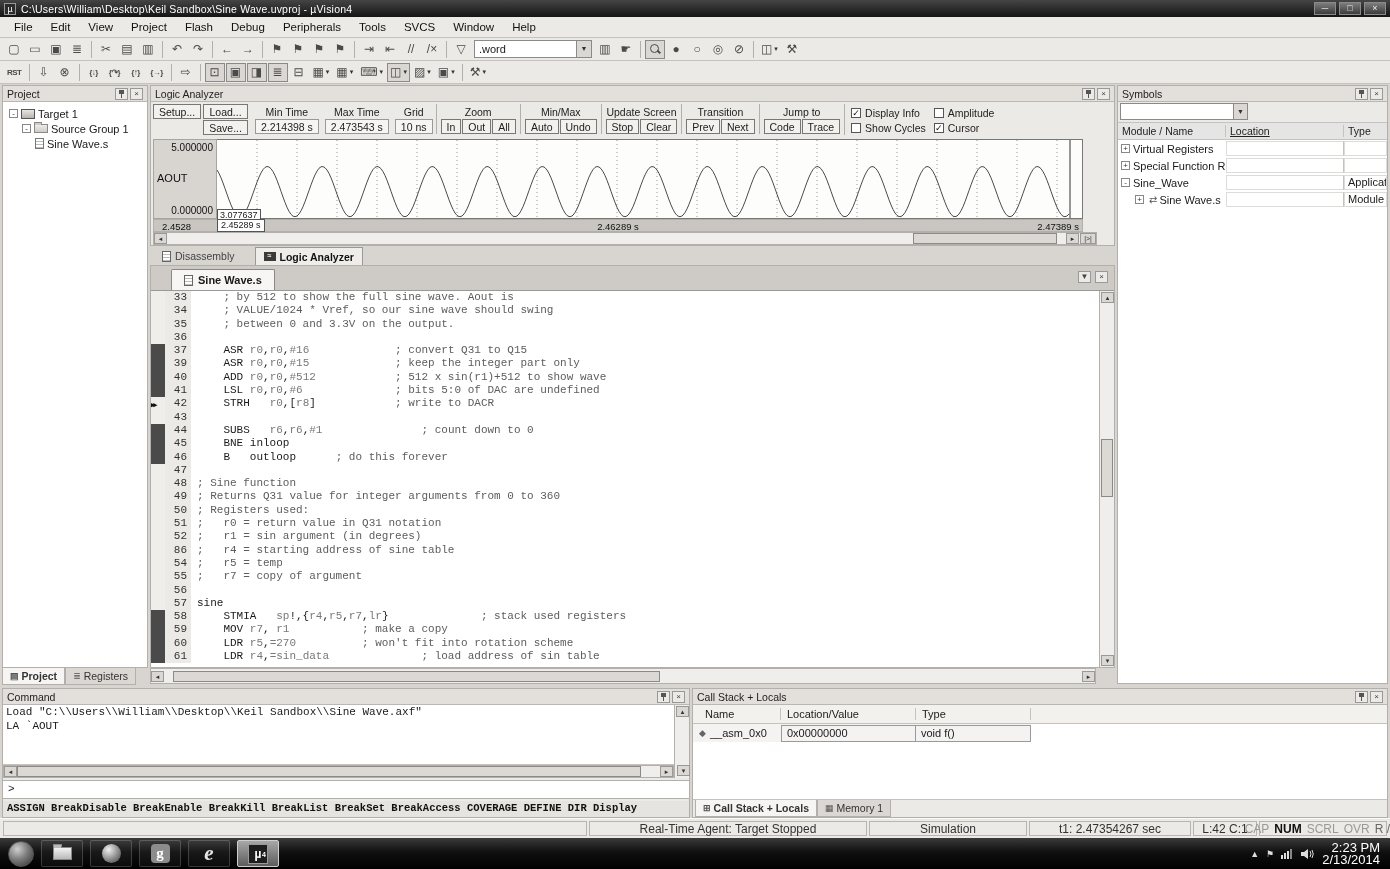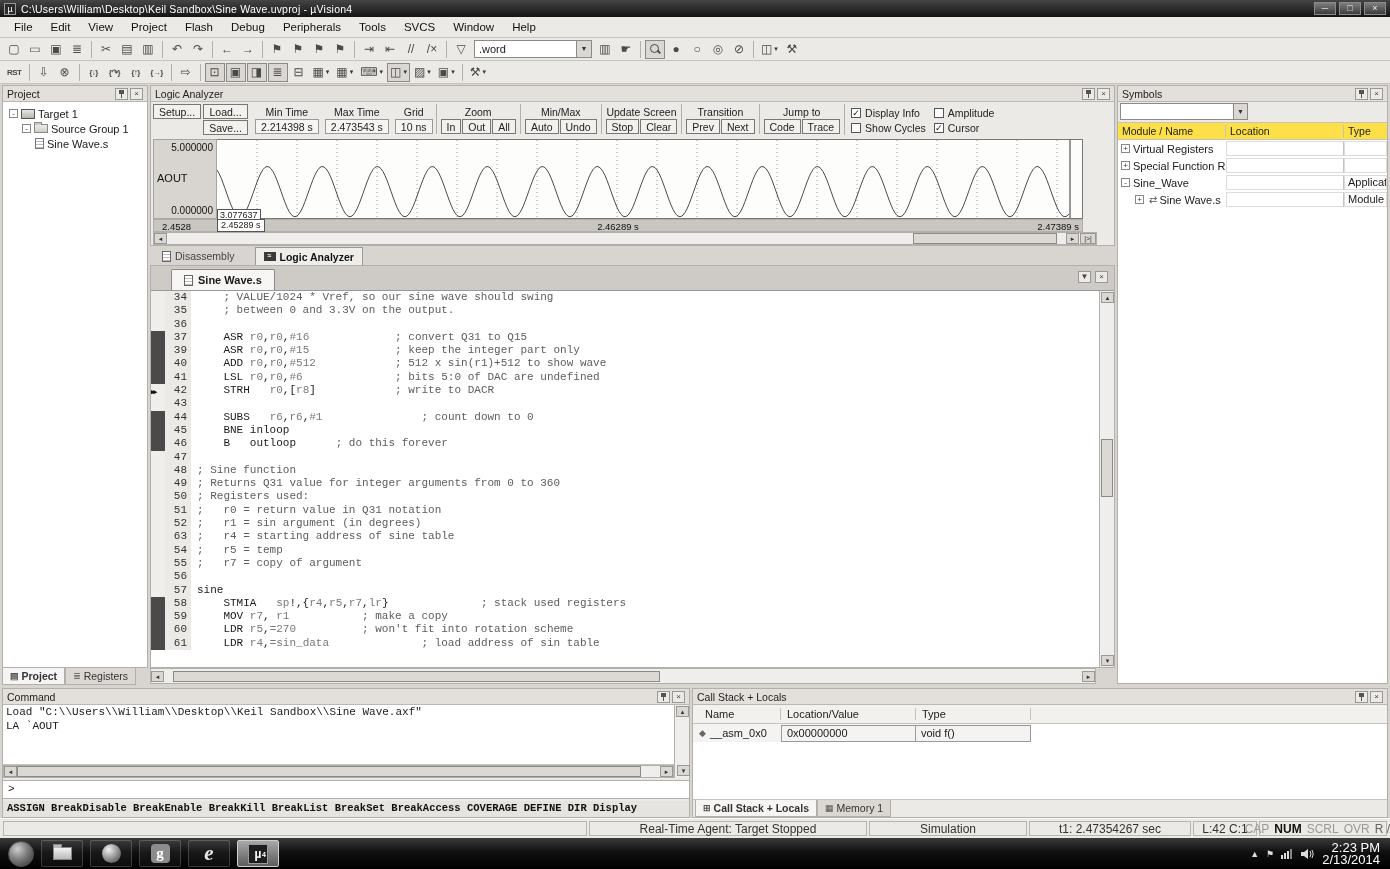--- a/index.html
+++ b/index.html
@@ -107,23 +107,23 @@
 #ed-vscroll .sarr{width:13px;margin:1px;}
 #ed-vscroll .vthumb{position:absolute;left:1px;width:12px;top:148px;height:58px;background:#dcd9d5;border:1px solid #8a8a8a;}
 #ed-vscroll .bottom{position:absolute;bottom:0;left:0;}
 #ed-hscroll{position:absolute;left:150px;top:668px;width:946px;height:16px;}
 
 
 #symbols-panel{position:absolute;left:1117px;top:85px;width:271px;height:599px;background:#fff;border:1px solid #b3b0ac;}
 #sym-combo-row{height:21px;background:#eceae7;border-bottom:1px solid #c6c3bf;padding:1px 2px;}
 #sym-combo{width:128px;height:17px;background:#fff;border:1px solid #8a8a8a;position:relative;}
 #sym-combo .dda{position:absolute;right:0;top:0;width:14px;height:15px;background:#dbd8d4;border-left:1px solid #8a8a8a;font-size:7px;line-height:15px;text-align:center;color:#333;}
-.sym-hdr{display:flex;height:17px;background:#fde047;border-bottom:1px solid #c6c3bf;font-size:10.5px;color:#222;align-items:center;}
+.sym-hdr{display:flex;height:17px;background:#e5e5e5;border-bottom:1px solid #c6c3bf;font-size:10.5px;color:#222;align-items:center;}
 .sym-hdr .c1{width:108px;padding-left:4px;border-right:1px solid #c6c3bf;}
-.sym-hdr .c2{width:118px;padding-left:4px;border-right:1px solid #c6c3bf;}
+.sym-hdr .c2{width:118px;padding-left:4px;border-right:1px solid #c6c3bf;text-decoration:underline;}
 .sym-hdr .c3{flex:1;padding-left:4px;}
 .sym-row{display:flex;height:17px;align-items:center;font-size:11px;}
 .sym-row .c1{width:108px;display:flex;align-items:center;padding-left:3px;white-space:nowrap;overflow:hidden;}
 .sym-row .c2{width:118px;height:15px;border:1px solid #dedcd9;border-right:1px solid #c6c3bf;margin-right:0;}
 .sym-row .c3{flex:1;height:15px;border:1px solid #dedcd9;padding-left:3px;white-space:nowrap;overflow:hidden;}
 .mod-ico{font-size:10px;color:#555;margin:0 2px;}
 
 
 #command-panel{position:absolute;left:2px;top:688px;width:688px;height:130px;background:#eceae7;border:1px solid #b3b0ac;}
 #cmd-log{position:absolute;left:0;top:16px;width:671px;height:60px;background:#fff;border-bottom:1px solid #c6c3bf;font-family:"Liberation Mono",monospace;font-size:11px;line-height:13.5px;padding:1px 3px;}
@@ -567,39 +567,40 @@
     <span class="ftab">
       <span class="i-page"></span>
       <span>Sine Wave.s</span>
     </span>
     <span id="ed-tab-btns">
       <span class="hbtn">▼</span>
       <span class="hbtn">×</span>
     </span>
   </div>
   <div id="code-area">
+      <div class="cl"><span class="mk"></span><span class="ln">33</span><span class="tx">    <span class="cmt">; by 512 to show the full sine wave. Aout is</span></span></div>
       <div class="cl"><span class="mk"></span><span class="ln">34</span><span class="tx">    <span class="cmt">; VALUE/1024 * Vref, so our sine wave should swing</span></span></div>
       <div class="cl"><span class="mk"></span><span class="ln">35</span><span class="tx">    <span class="cmt">; between 0 and 3.3V on the output.</span></span></div>
       <div class="cl"><span class="mk"></span><span class="ln">36</span><span class="tx"></span></div>
       <div class="cl"><span class="mk blk"></span><span class="ln">37</span><span class="tx">    ASR <span class="reg">r0</span>,<span class="reg">r0</span>,<span class="reg">#16</span>             <span class="cmt">; convert Q31 to Q15</span></span></div>
       <div class="cl"><span class="mk blk"></span><span class="ln">39</span><span class="tx">    ASR <span class="reg">r0</span>,<span class="reg">r0</span>,<span class="reg">#15</span>             <span class="cmt">; keep the integer part only</span></span></div>
       <div class="cl"><span class="mk blk"></span><span class="ln">40</span><span class="tx">    ADD <span class="reg">r0</span>,<span class="reg">r0</span>,<span class="reg">#512</span>            <span class="cmt">; 512 x sin(r1)+512 to show wave</span></span></div>
       <div class="cl"><span class="mk blk"></span><span class="ln">41</span><span class="tx">    LSL <span class="reg">r0</span>,<span class="reg">r0</span>,<span class="reg">#6</span>              <span class="cmt">; bits 5:0 of DAC are undefined</span></span></div>
       <div class="cl"><span class="mk cur"></span><span class="ln">42</span><span class="tx">    STRH   <span class="reg">r0</span>,[<span class="reg">r8</span>]            <span class="cmt">; write to DACR</span></span></div>
       <div class="cl"><span class="mk"></span><span class="ln">43</span><span class="tx"></span></div>
       <div class="cl"><span class="mk blk"></span><span class="ln">44</span><span class="tx">    SUBS   <span class="reg">r6</span>,<span class="reg">r6</span>,<span class="reg">#1</span>               <span class="cmt">; count down to 0</span></span></div>
       <div class="cl"><span class="mk blk"></span><span class="ln">45</span><span class="tx">    BNE inloop</span></div>
       <div class="cl"><span class="mk blk"></span><span class="ln">46</span><span class="tx">    B   outloop      <span class="cmt">; do this forever</span></span></div>
       <div class="cl"><span class="mk"></span><span class="ln">47</span><span class="tx"></span></div>
       <div class="cl"><span class="mk"></span><span class="ln">48</span><span class="tx"><span class="cmt">; Sine function</span></span></div>
       <div class="cl"><span class="mk"></span><span class="ln">49</span><span class="tx"><span class="cmt">; Returns Q31 value for integer arguments from 0 to 360</span></span></div>
       <div class="cl"><span class="mk"></span><span class="ln">50</span><span class="tx"><span class="cmt">; Registers used:</span></span></div>
       <div class="cl"><span class="mk"></span><span class="ln">51</span><span class="tx"><span class="cmt">;   r0 = return value in Q31 notation</span></span></div>
       <div class="cl"><span class="mk"></span><span class="ln">52</span><span class="tx"><span class="cmt">;   r1 = sin argument (in degrees)</span></span></div>
-      <div class="cl"><span class="mk"></span><span class="ln">63</span><span class="tx"><span class="cmt">;   r4 = starting address of sine table</span></span></div>
+      <div class="cl"><span class="mk"></span><span class="ln">86</span><span class="tx"><span class="cmt">;   r4 = starting address of sine table</span></span></div>
       <div class="cl"><span class="mk"></span><span class="ln">54</span><span class="tx"><span class="cmt">;   r5 = temp</span></span></div>
       <div class="cl"><span class="mk"></span><span class="ln">55</span><span class="tx"><span class="cmt">;   r7 = copy of argument</span></span></div>
       <div class="cl"><span class="mk"></span><span class="ln">56</span><span class="tx"></span></div>
       <div class="cl"><span class="mk"></span><span class="ln">57</span><span class="tx">sine</span></div>
       <div class="cl"><span class="mk blk"></span><span class="ln">58</span><span class="tx">    STMIA   <span class="reg">sp</span>!,{<span class="reg">r4</span>,<span class="reg">r5</span>,<span class="reg">r7</span>,<span class="reg">lr</span>}              <span class="cmt">; stack used registers</span></span></div>
       <div class="cl"><span class="mk blk"></span><span class="ln">59</span><span class="tx">    MOV <span class="reg">r7</span>, <span class="reg">r1</span>           <span class="cmt">; make a copy</span></span></div>
       <div class="cl"><span class="mk blk"></span><span class="ln">60</span><span class="tx">    LDR <span class="reg">r5</span>,<span class="reg">=270</span>          <span class="cmt">; won't fit into rotation scheme</span></span></div>
       <div class="cl"><span class="mk blk"></span><span class="ln">61</span><span class="tx">    LDR <span class="reg">r4</span>,<span class="reg">=sin_data</span>              <span class="cmt">; load address of sin table</span></span></div>
     </div>
   <div id="ed-vscroll">

